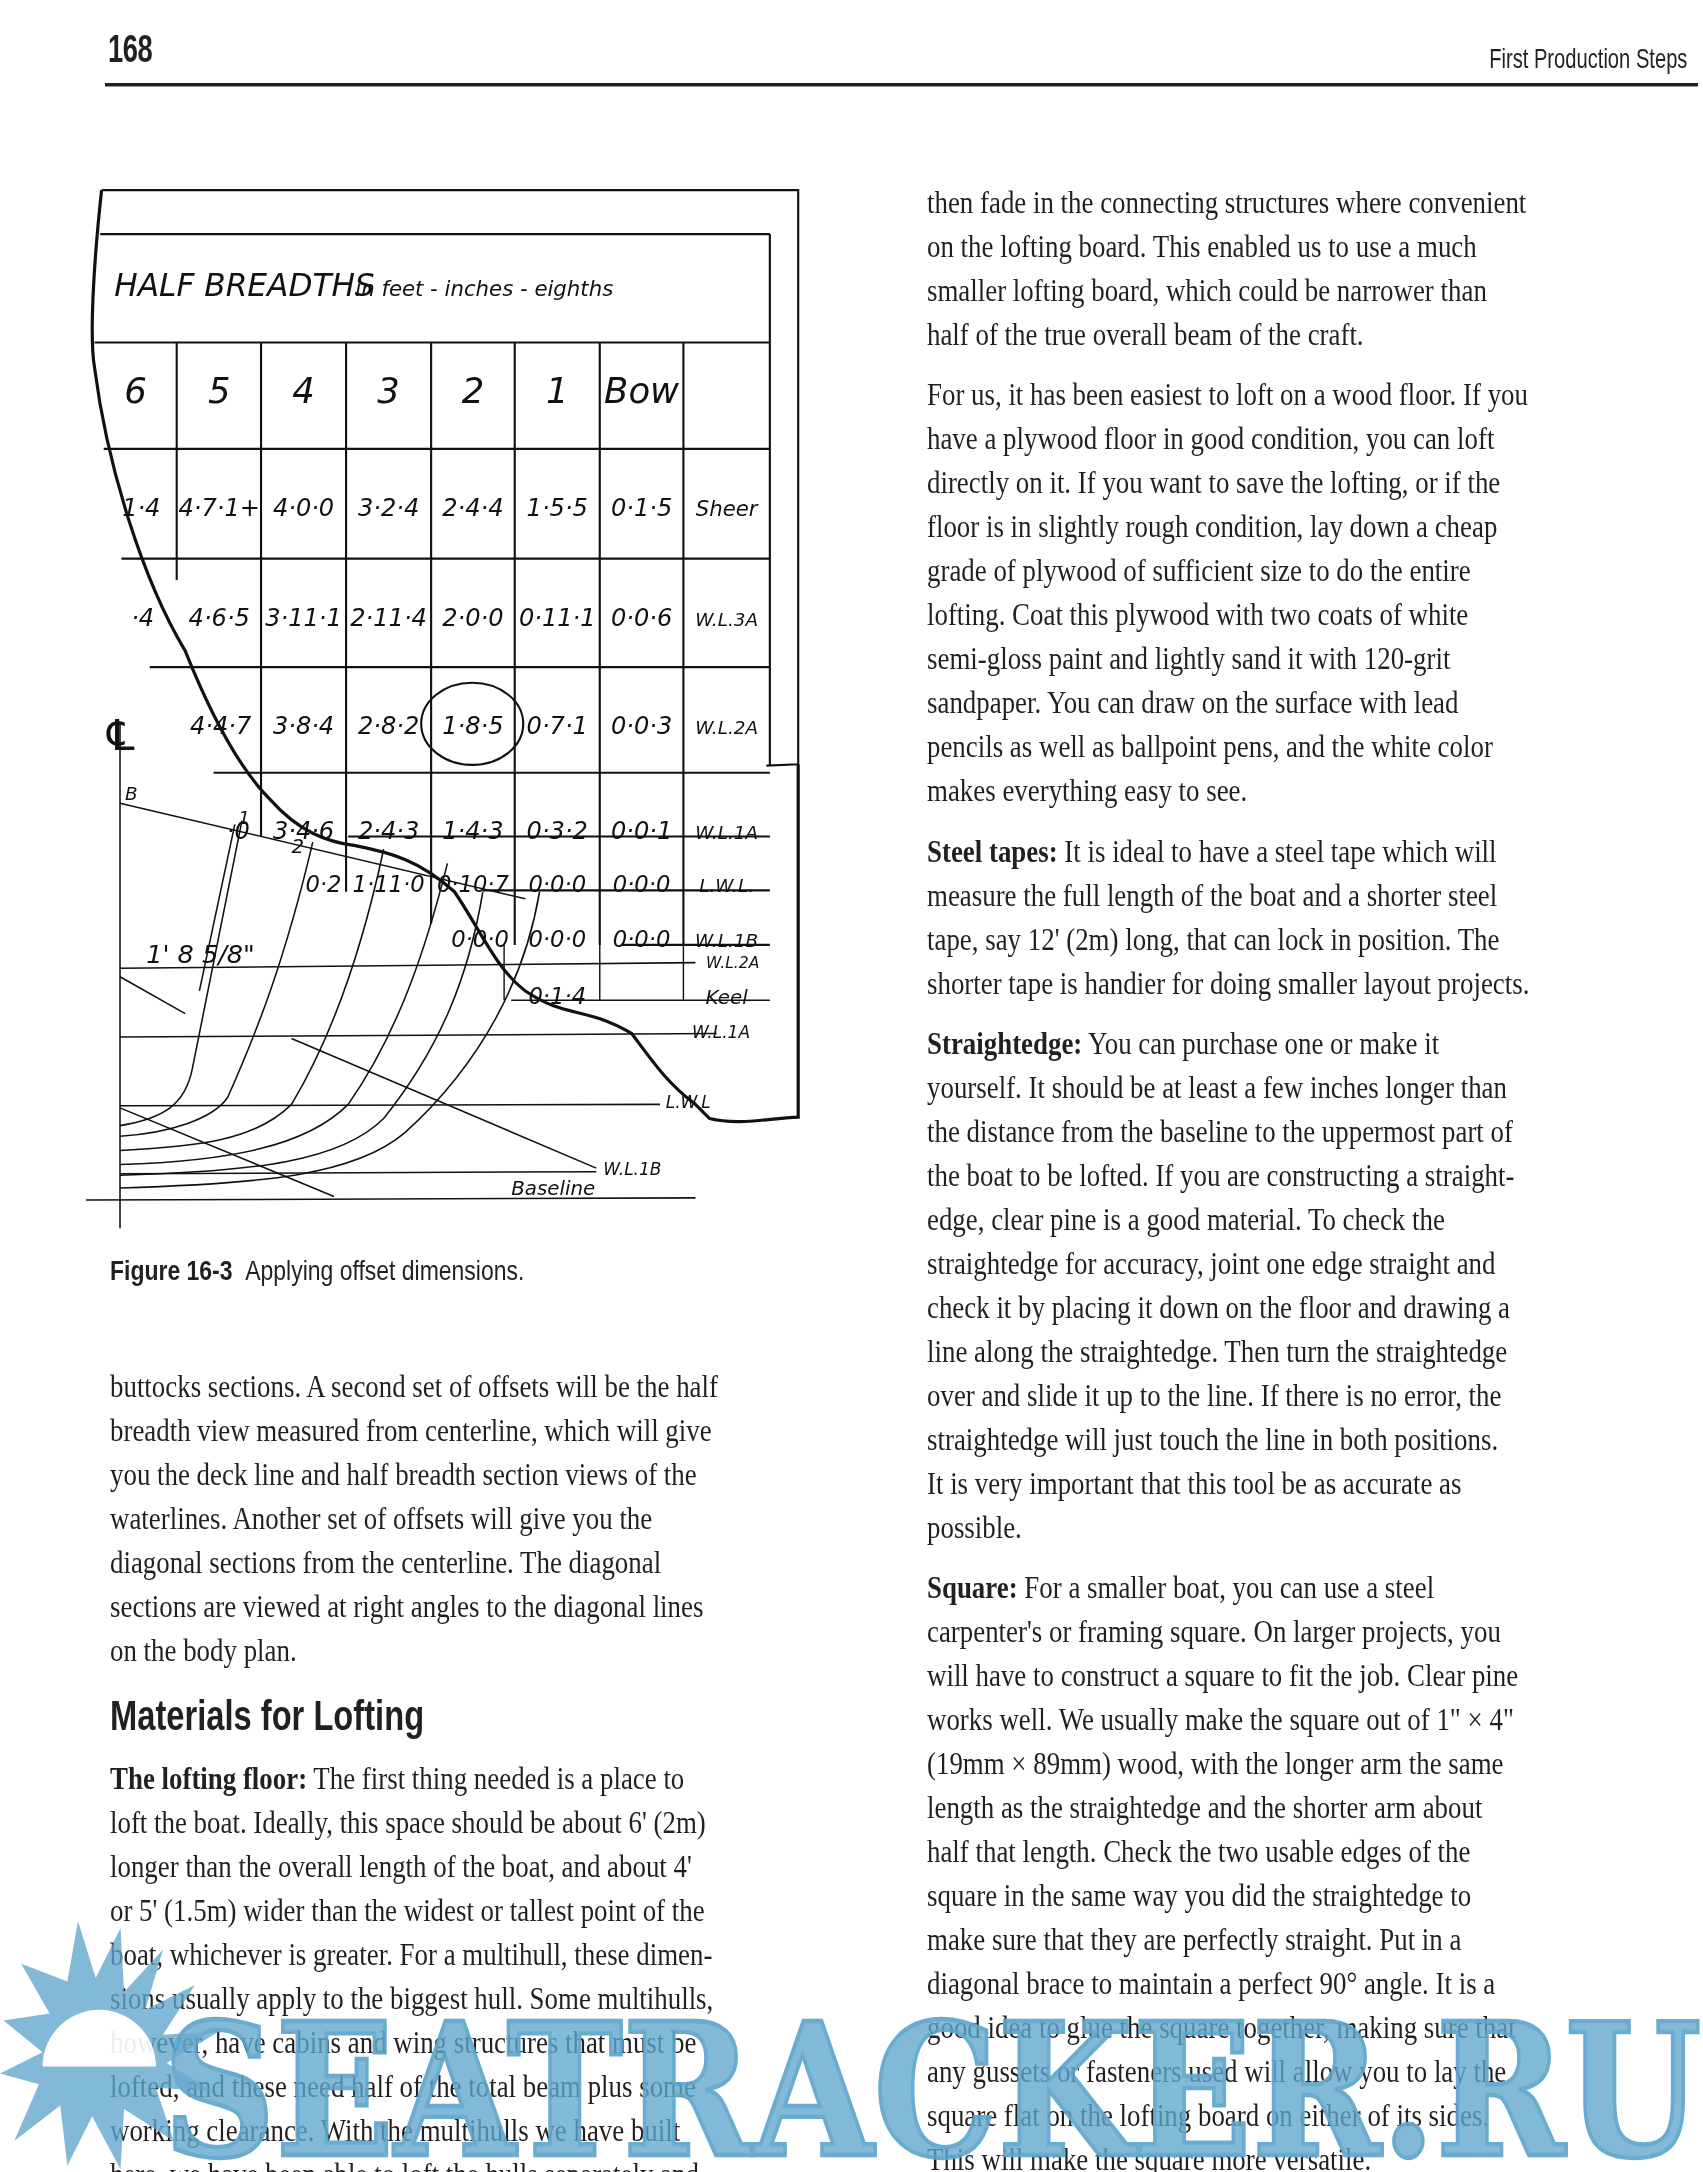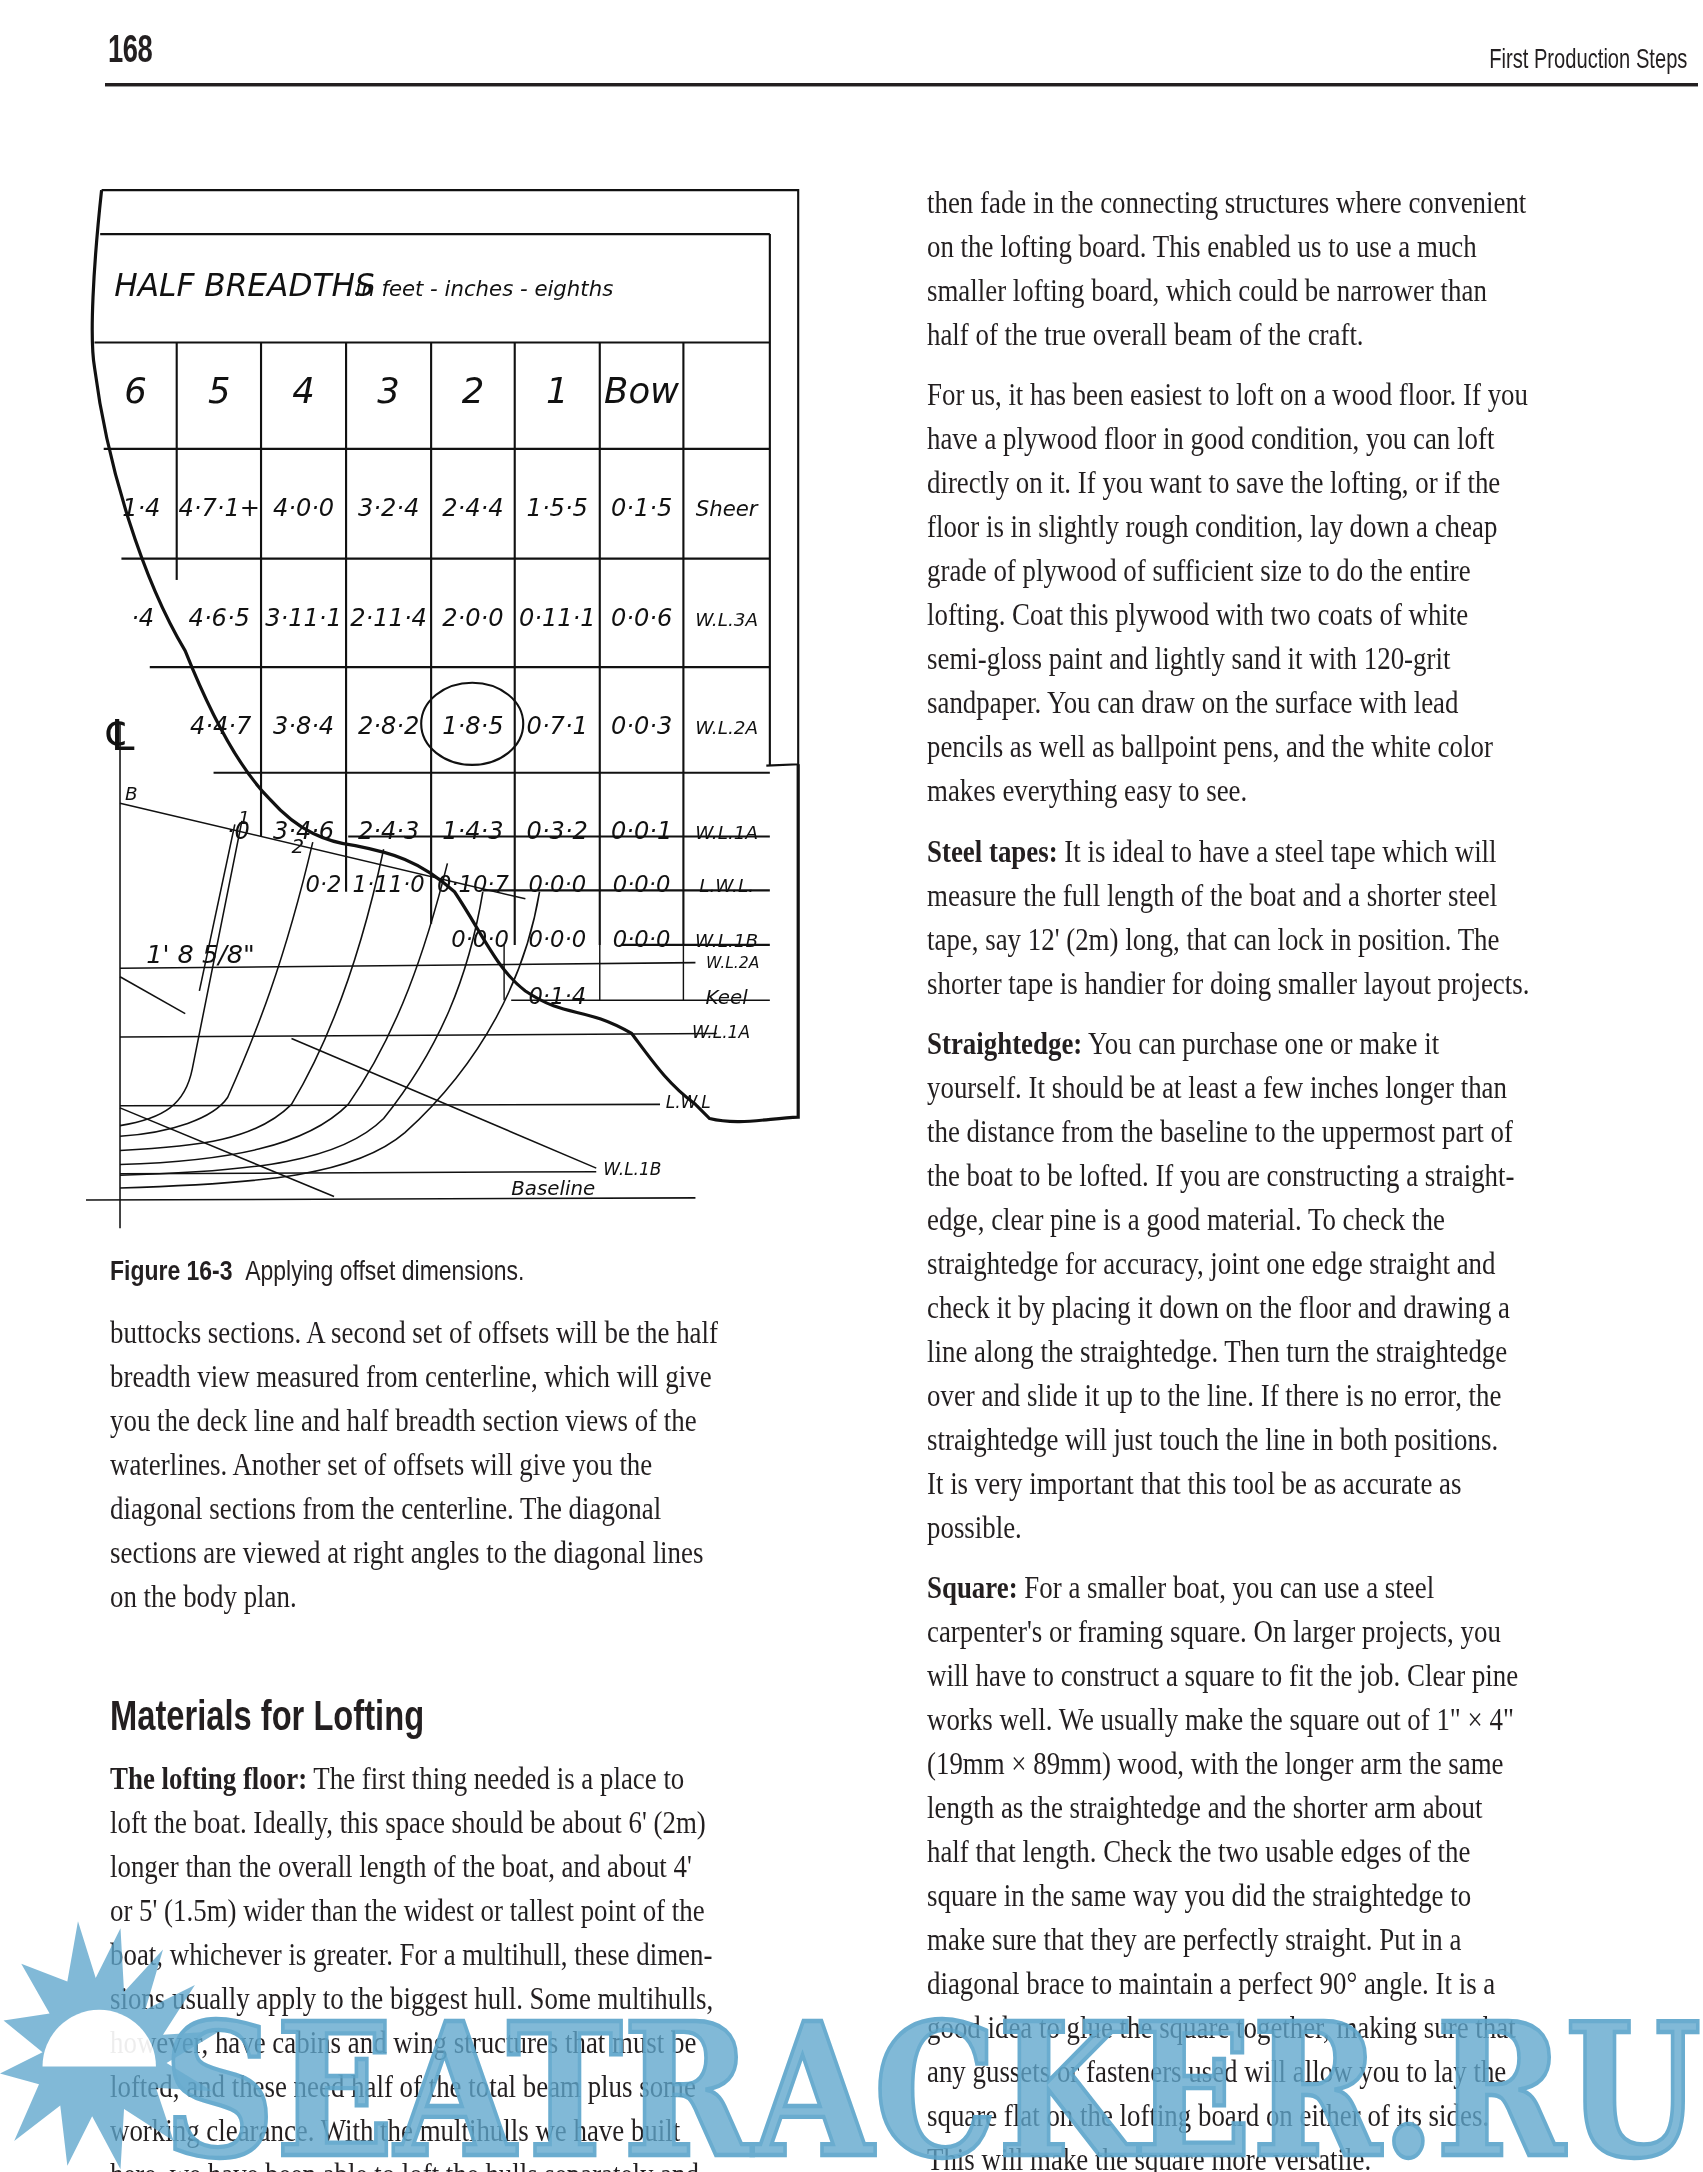--- a/index.html
+++ b/index.html
@@ -14,21 +14,21 @@
   #figure svg { width:100%; height:100%; }
   .hand { font-family: "DejaVu Sans", sans-serif; font-style:italic; fill:#111; }
 
   #figure-caption { position:absolute; left:110px; top:1255px; font-size:28px; white-space:nowrap; transform:scaleX(0.82); transform-origin:left top; }
   #figure-caption b { font-weight:bold; }
 
   .col { position:absolute; font-size:32px; line-height:44px; }
   .col .line { display:block; white-space:nowrap; transform:scaleX(0.84); transform-origin:left center; }
   .col .gap { height:16.3px; }
   .lead { font-weight:bold; }
-  #left-col { left:110px; top:1310px; width:773px; }
+  #left-col { left:110px; top:1364px; width:773px; }
   #right-col { left:927px; top:180px; width:773px; }
   #section-heading { position:absolute; left:110px; top:1691px; font-size:43px; font-weight:bold; white-space:nowrap; transform:scaleX(0.76); transform-origin:left top; }
   #left-col2 { left:110px; top:1756px; width:773px; }
 
   #watermark { position:absolute; left:0; top:1914px; width:1704px; height:259px; pointer-events:none; opacity:0.92; }
 </style>
 </head>
 <body>
 
 <div id="page-number" class="sans">168</div>

